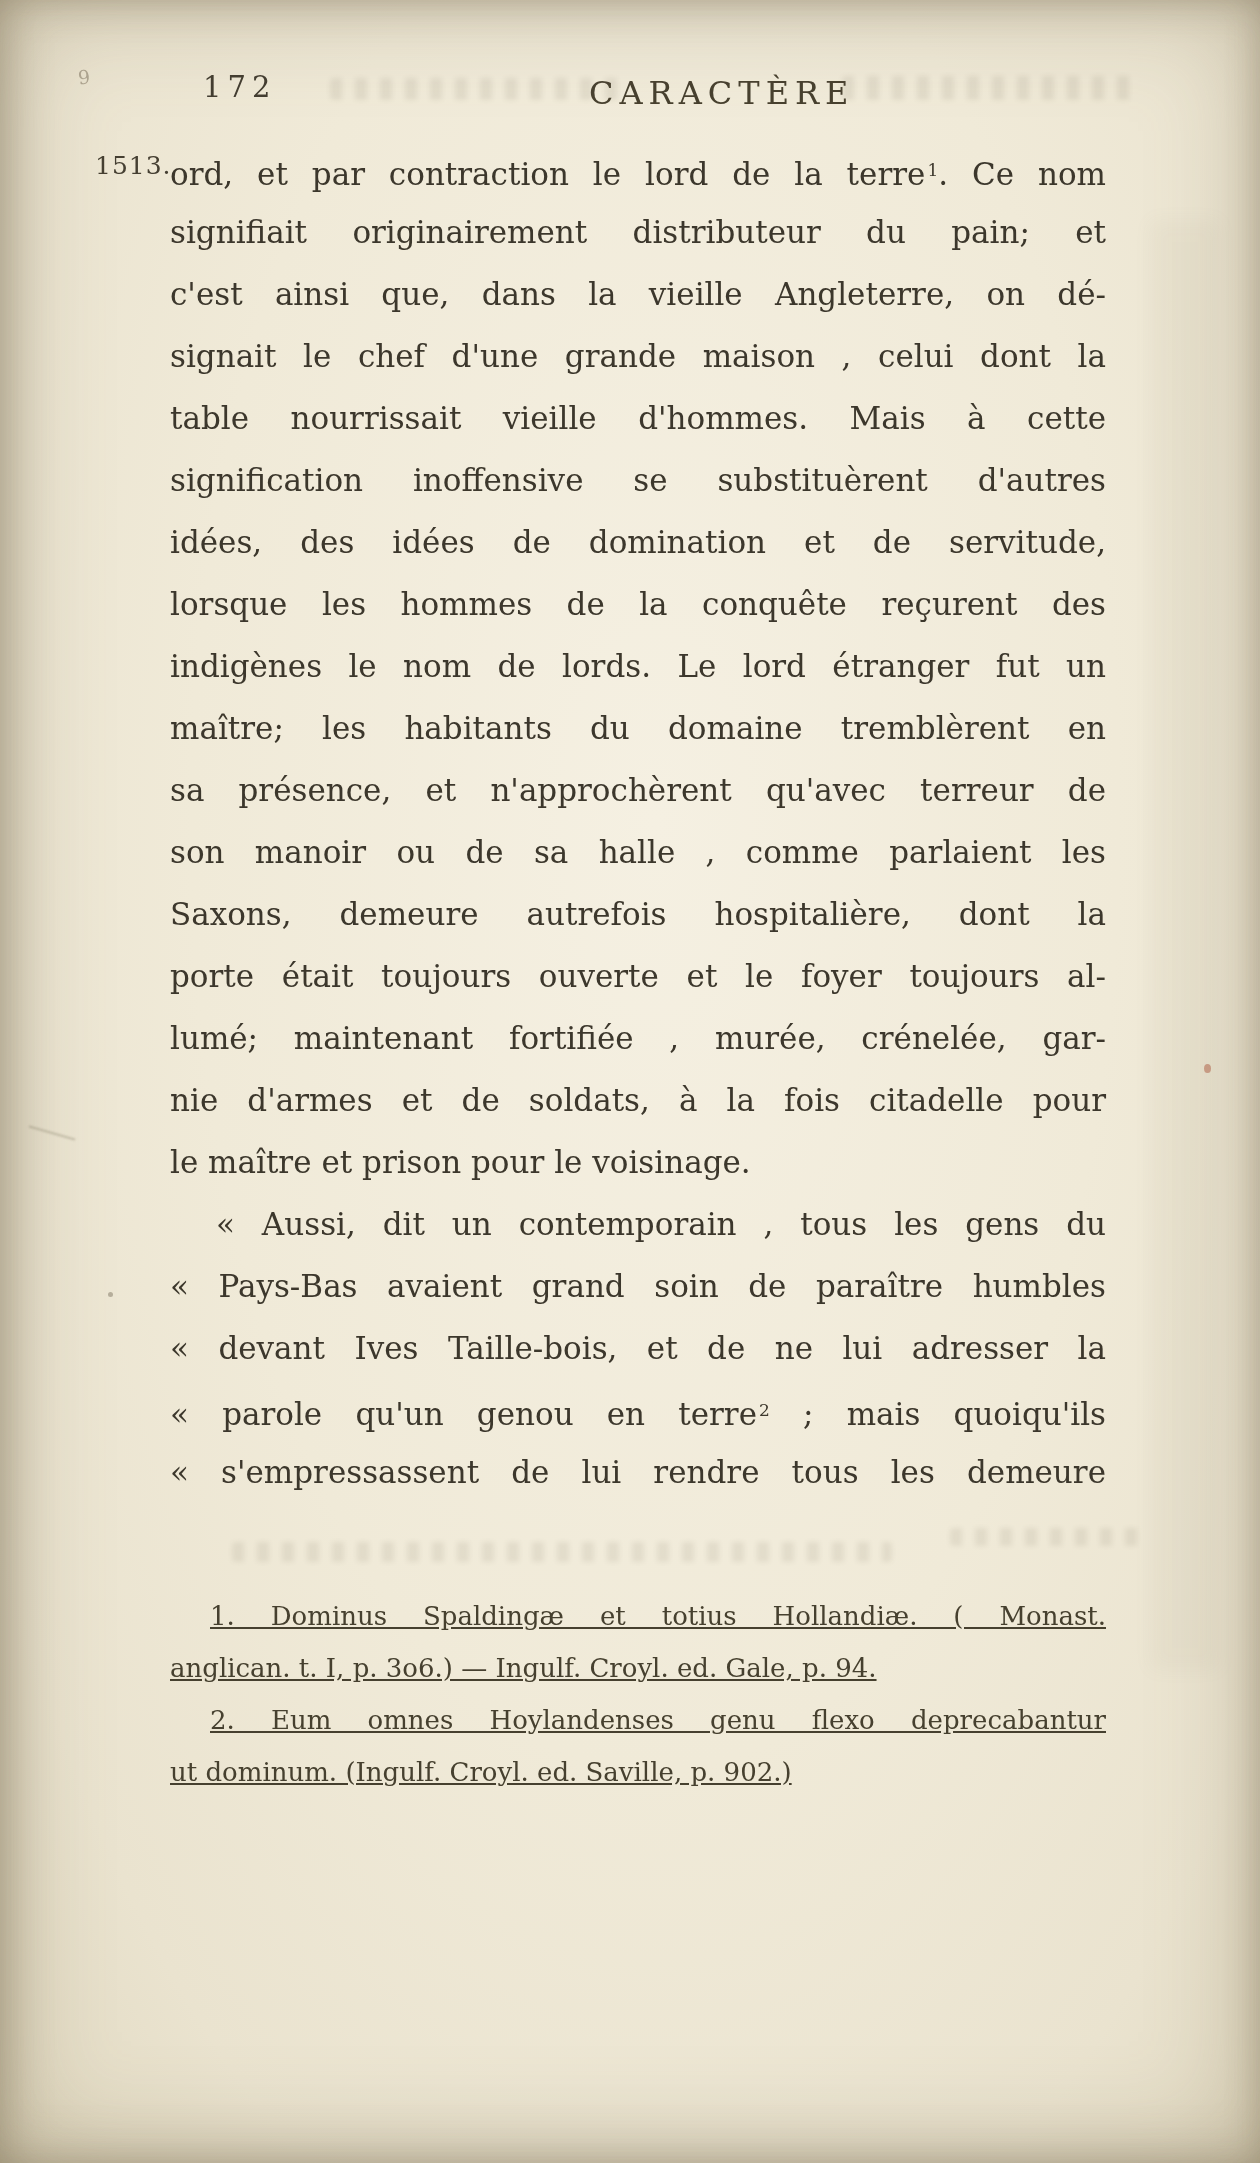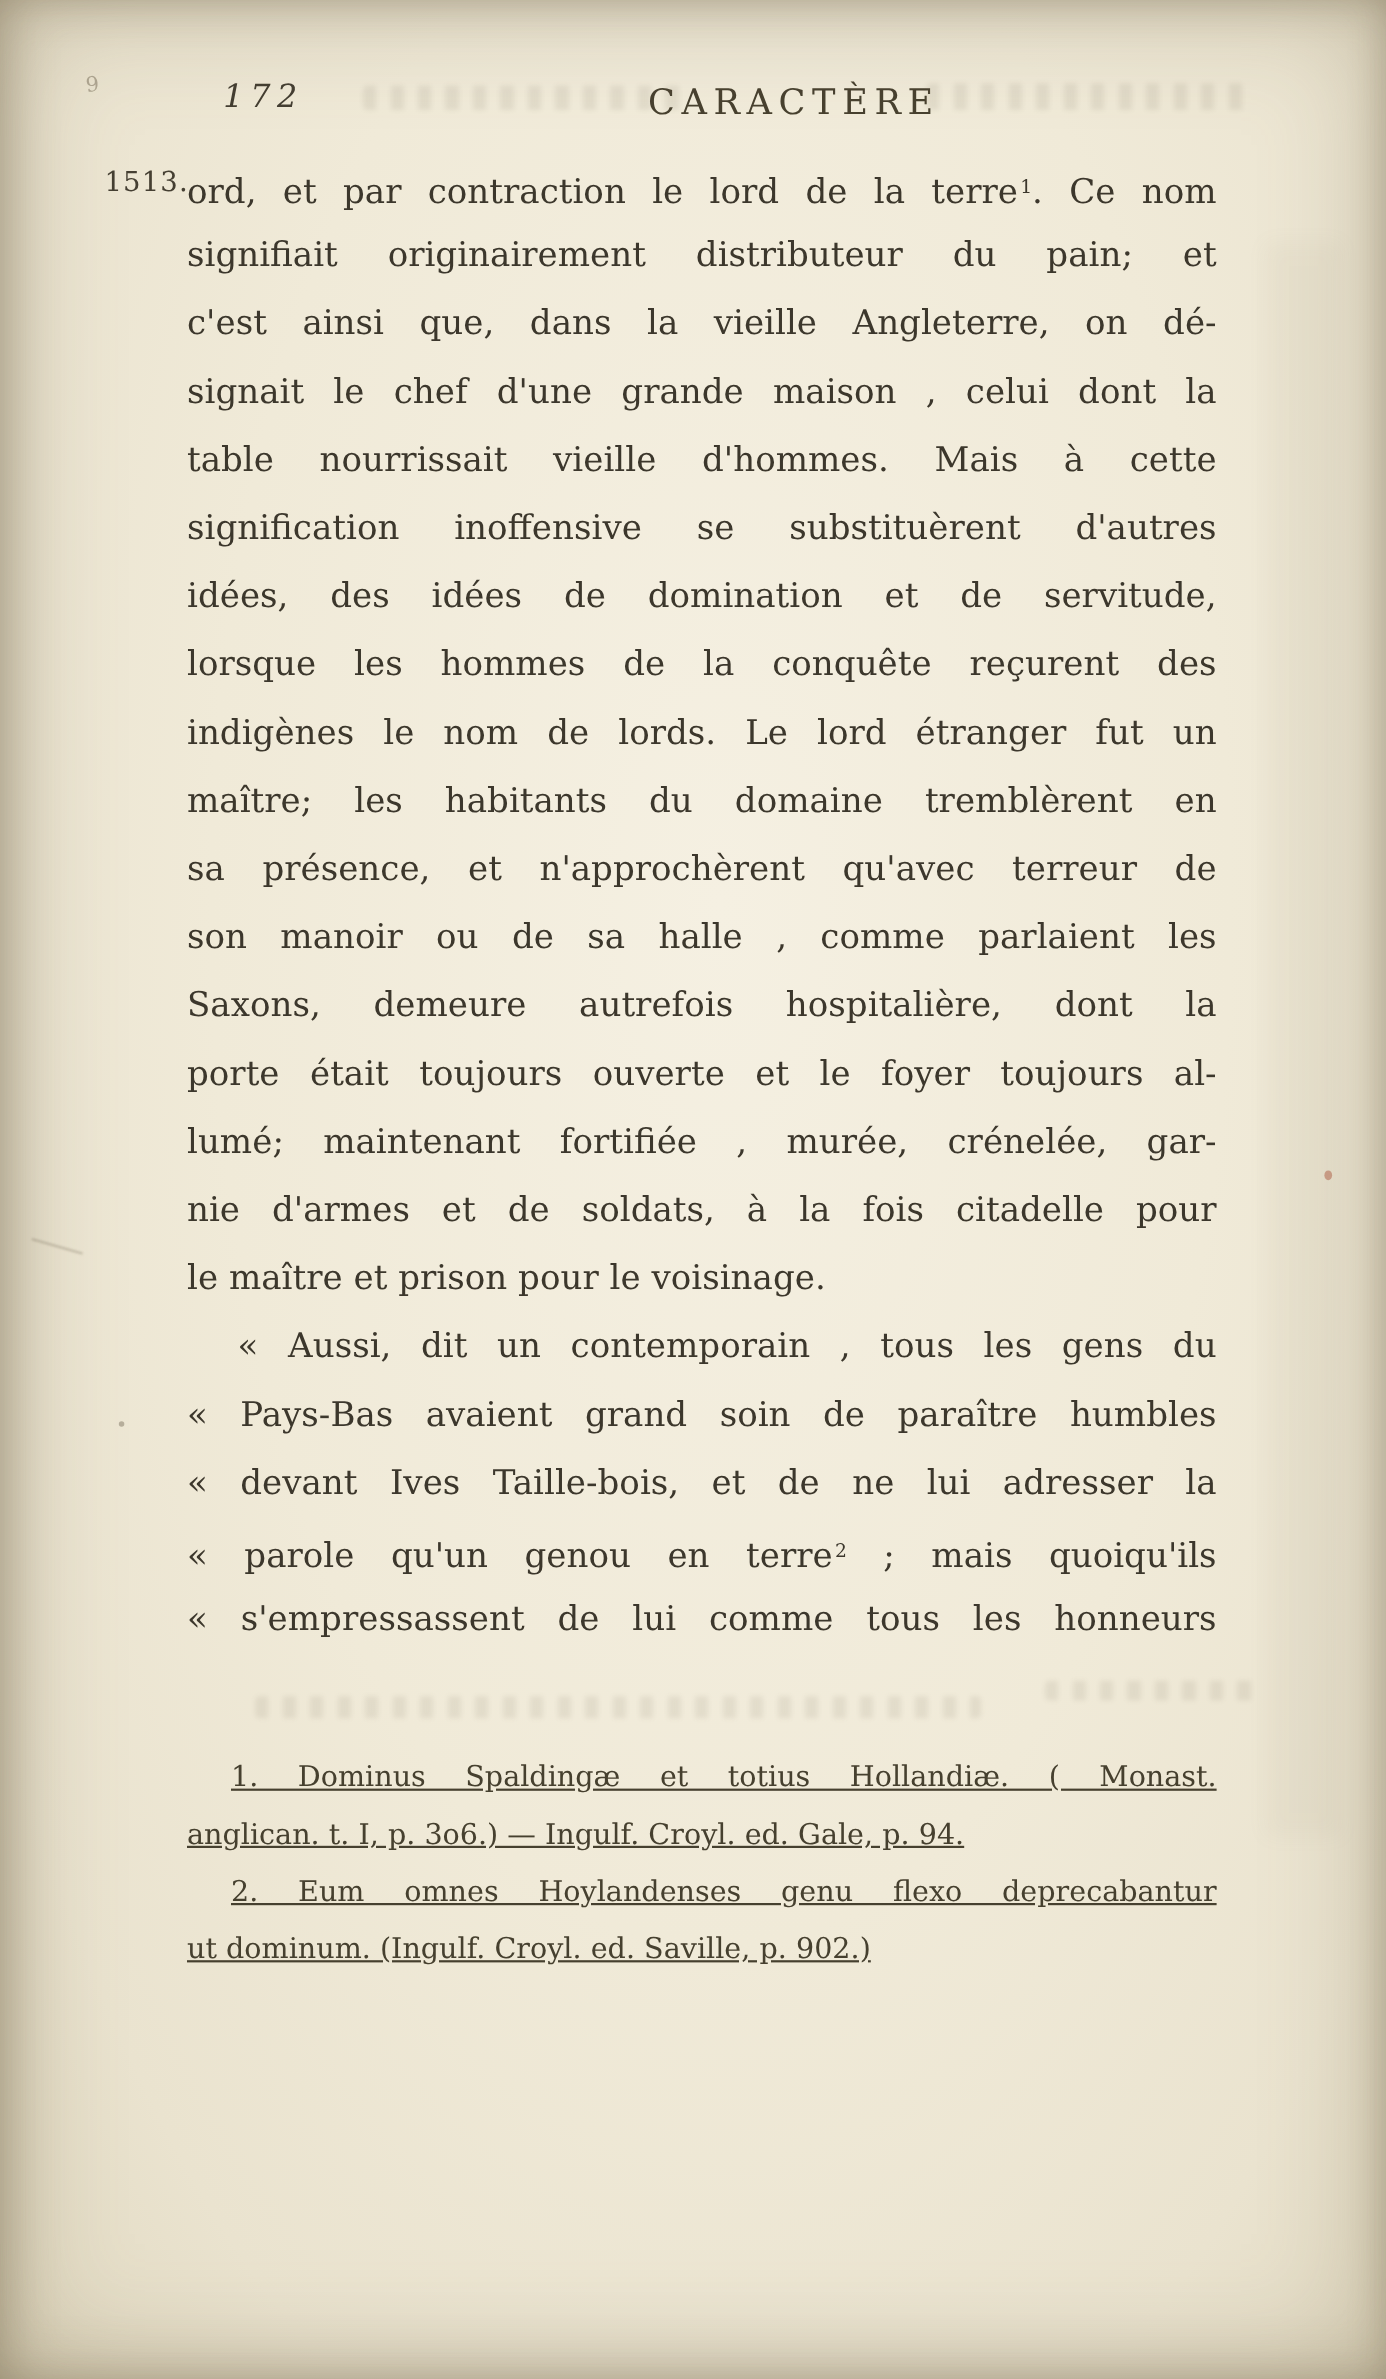--- a/index.html
+++ b/index.html
@@ -17,21 +17,21 @@
       inset 20px 0 45px -12px rgba(110,95,70,0.32),
       inset -16px 0 34px -14px rgba(110,95,70,0.22),
       inset 0 -24px 55px -22px rgba(115,100,72,0.22),
       inset 0 20px 45px -20px rgba(115,100,72,0.20);
   }
   .pencil-mark{
     position:absolute;left:78px;top:66px;font-size:19px;
     color:rgba(125,115,95,0.55);transform:rotate(-6deg);
   }
   .page-number{
-    position:absolute;left:203px;top:70px;font-size:29px;letter-spacing:6px;color:#433d31;font-style:italic;
+    position:absolute;left:203px;top:70px;font-size:29px;letter-spacing:6px;color:#433d31;
   }
   .running-title{
     position:absolute;left:589px;top:74px;font-size:32px;letter-spacing:6px;color:#47402f;text-align:center;
   }
   .margin-number{
     position:absolute;left:95px;top:151px;font-size:25px;letter-spacing:1px;color:#453f32;
   }
   .body-text{position:absolute;left:170px;top:139px;width:936px;}
   .body-text .tline{height:62px;line-height:62px;font-size:31px;}
   .footnotes{position:absolute;left:170px;top:1590px;width:936px;}
@@ -87,21 +87,21 @@
       <div class="tline just"><span>son manoir ou de sa </span><span class="it">halle</span><span> , comme parlaient les</span></div>
       <div class="tline just"><span>Saxons, demeure autrefois hospitalière, dont la</span></div>
       <div class="tline just"><span>porte était toujours ouverte et le foyer toujours al-</span></div>
       <div class="tline just"><span>lumé; maintenant fortifiée , murée, crénelée, gar-</span></div>
       <div class="tline just"><span>nie d'armes et de soldats, à la fois citadelle pour</span></div>
       <div class="tline"><span>le maître et prison pour le voisinage.</span></div>
       <div class="tline just" style="text-indent: 46px;"><span>« Aussi, dit un contemporain , tous les gens du</span></div>
       <div class="tline just"><span>« Pays-Bas avaient grand soin de paraître humbles</span></div>
       <div class="tline just"><span>« devant Ives Taille-bois, et de ne lui adresser la</span></div>
       <div class="tline just"><span>« parole qu'un genou en terre</span><span class="sup">2</span><span> ; mais quoiqu'ils</span></div>
-      <div class="tline just"><span>« s'empressassent de lui comme tous les honneurs</span></div>
+      <div class="tline just"><span>« s'empressassent de lui rendre tous les demeure</span></div>
     </div>
 
   <div class="footnotes">
       <div class="tline just" style="text-indent: 40px;"><span>1. Dominus Spaldingæ et totius Hollandiæ. ( Monast.</span></div>
       <div class="tline"><span>anglican. t. I, p. 3o6.) — Ingulf. Croyl. ed. Gale, p. 94.</span></div>
       <div class="tline just" style="text-indent: 40px;"><span>2. Eum omnes Hoylandenses genu flexo deprecabantur</span></div>
       <div class="tline"><span>ut dominum. (Ingulf. Croyl. ed. Saville, p. 902.)</span></div>
     </div>
 
   <div class="smudge" style="left:330px;top:78px;width:290px;height:22px;"></div>

